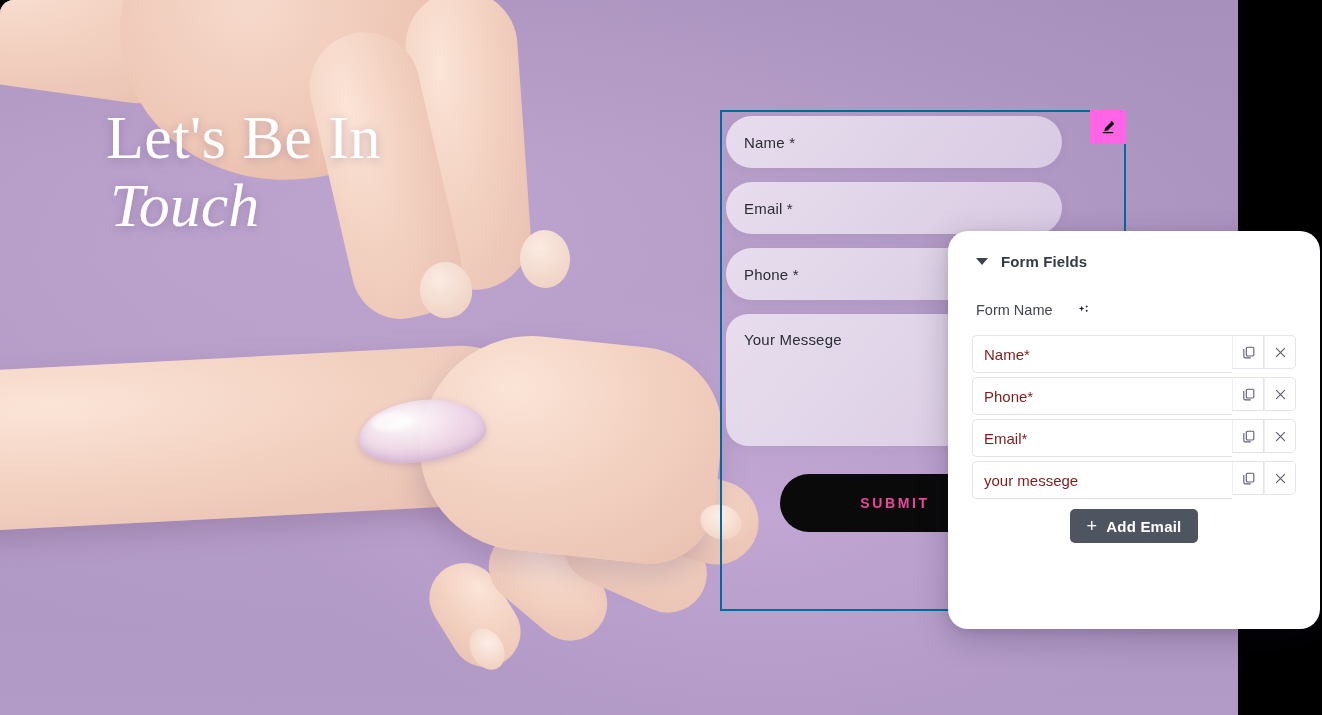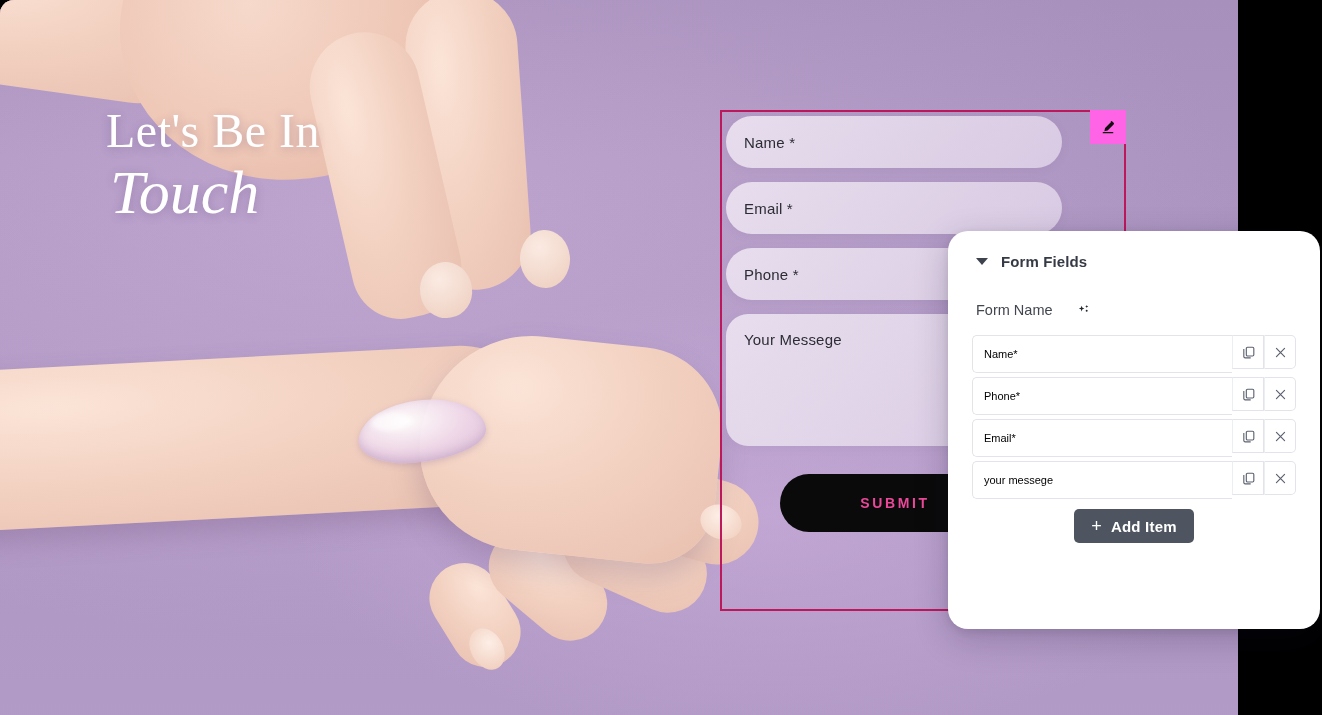--- a/index.html
+++ b/index.html
@@ -196,40 +196,40 @@
     top: 108px;
     color: #ffffff;
     font-family: "Liberation Serif", "DejaVu Serif", serif;
     line-height: 0.94;
     text-shadow: 0 2px 10px rgba(90,60,110,.30);
     z-index: 5;
     user-select: none;
   }
   .headline .l1 {
     display: block;
-    font-size: 48px;
+    font-size: 62px;
     letter-spacing: 0.5px;
     text-align: center;
   }
   .headline .l2 {
     display: block;
     font-size: 62px;
     font-style: italic;
     padding-left: 4px;
     margin-top: 10px;
   }
 
   
   #form-block {
     position: absolute;
     left: 720px;
     top: 110px;
     width: 406px;
     height: 501px;
-    border: 2px solid #be185d;
+    border: 2px solid #0369a1;
     box-sizing: border-box;
     z-index: 6;
   }
   .field {
     position: absolute;
     left: 4px;
     width: 336px;
     background: linear-gradient(135deg, rgba(235,226,240,.93), rgba(222,209,231,.88));
     color: #2c2c33;
     font-size: 15px;
@@ -345,22 +345,22 @@
     align-items: stretch;
     margin: 0 24px 8px 24px;
     height: 34px;
   }
   .item-input {
     flex: 1;
     border: 1px solid #e2e4e9;
     border-right: none;
     border-radius: 5px 0 0 5px;
     background: #fff;
-    color: #000000;
-    font-size: 11px;
+    color: #7f1d1d;
+    font-size: 15px;
     padding: 18px 11px;
     box-sizing: border-box;
     font-family: "Liberation Sans", sans-serif;
     outline: none;
   }
   .icon-btn {
     width: 32px;
     border: 1px solid #e2e4e9;
     border-left: 1px solid #eceef1;
     background: #fff;
@@ -523,17 +523,17 @@
           <path d="M5.5 5.5l13 13M18.5 5.5l-13 13"></path>
         </svg>
       </button>
     </div>
 
   </div>
 
   <div class="add-row">
     <button class="add-btn">
       <span class="plus">+</span>
-      <span>Add Item</span>
+      <span>Add Email</span>
     </button>
   </div>
 
 </div>
 
 </body></html>

